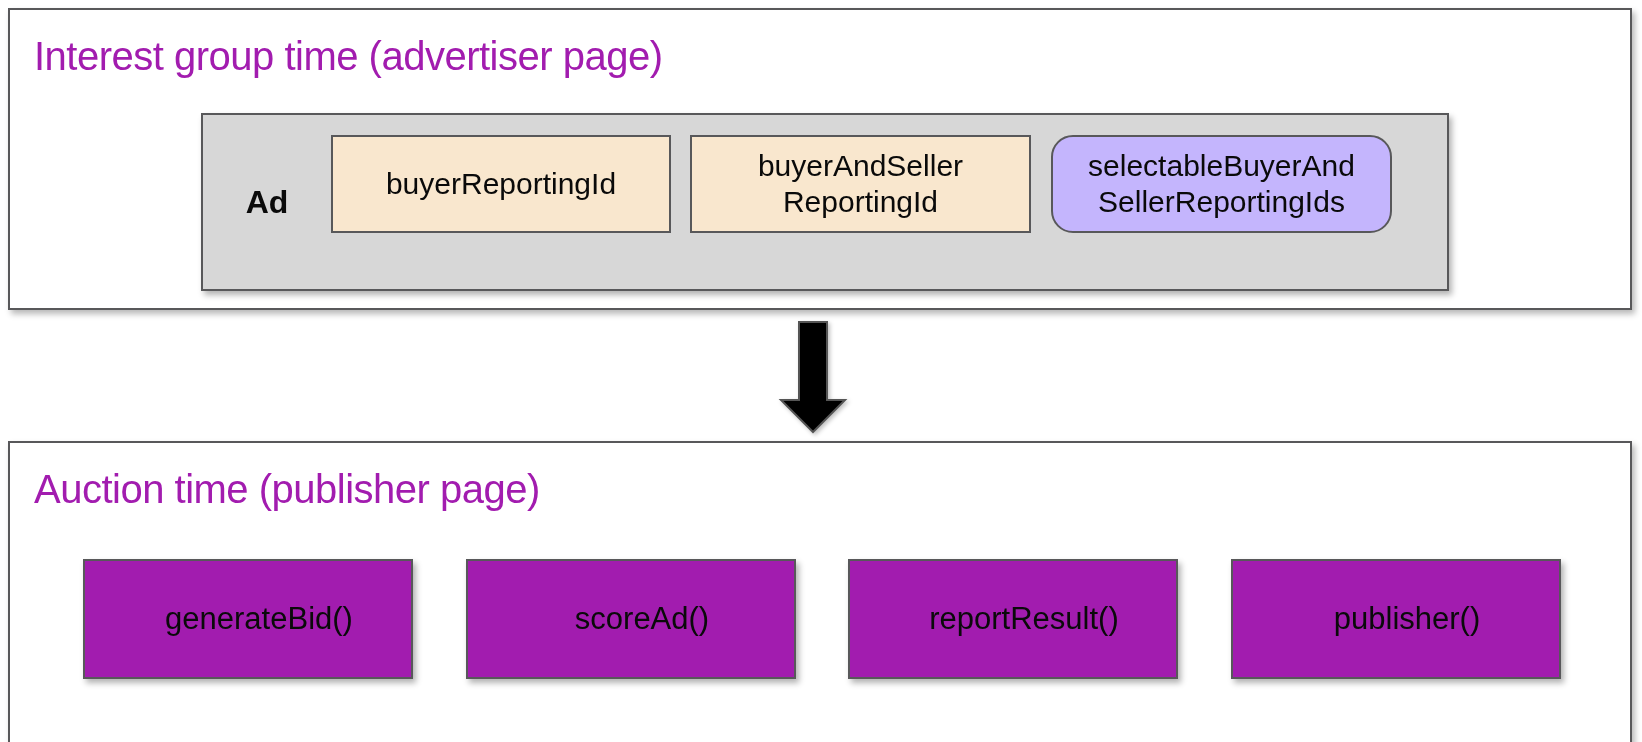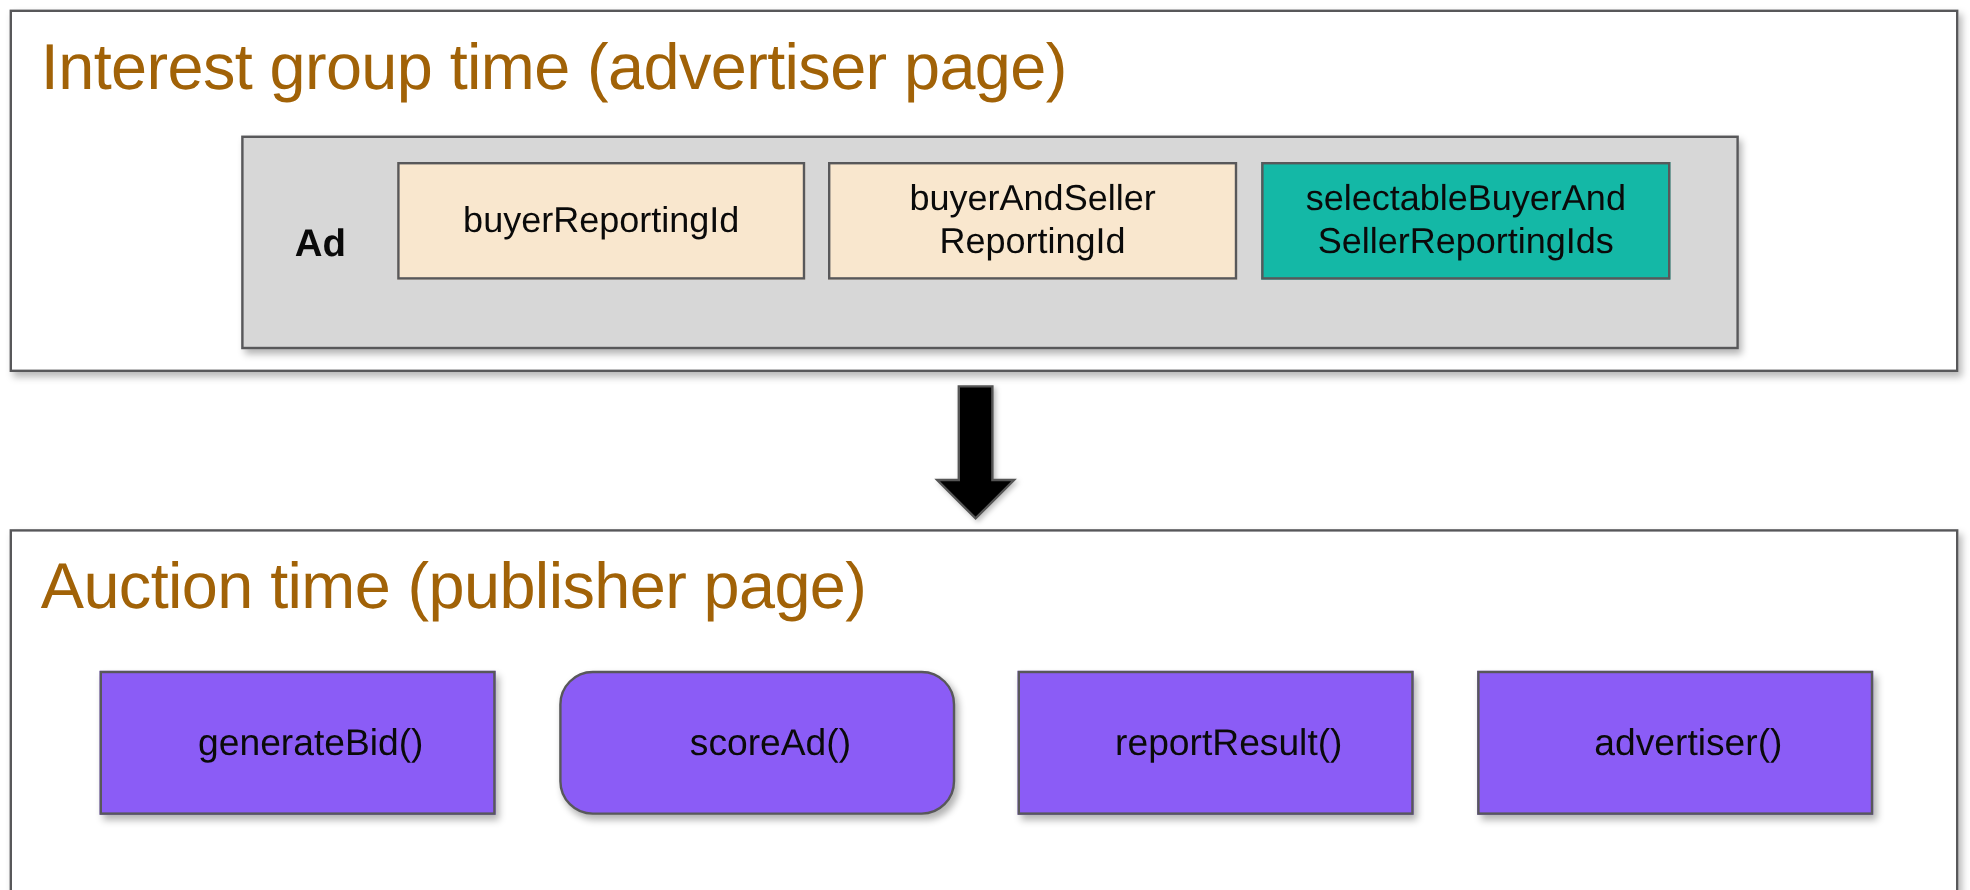--- a/index.html
+++ b/index.html
@@ -23,23 +23,23 @@
     border: 2px solid #58585a;
     box-shadow: 3px 4px 6px rgba(0,0,0,0.28);
     box-sizing: border-box;
   }
   .section-top    { left: 8px;  top: 8px;   width: 1624px; height: 302px; }
   .section-bottom { left: 8px;  top: 441px; width: 1624px; height: 367px; }
   .section-title {
     position: absolute;
     left: 24px;
     top: 24px;
-    font-size: 54px;
+    font-size: 40px;
     line-height: 44px;
-    color: #a16207;
+    color: #a21caf;
     letter-spacing: -0.5px;
     white-space: nowrap;
   }
   .ad-container {
     position: absolute;
     left: 191px;  
     top: 103px;   
     width: 1248px;
     height: 178px;
     background: #d7d7d7;
@@ -72,51 +72,51 @@
     display: flex;
     flex-direction: column;
     align-items: center;
     justify-content: center;
     font-size: 30px;
     line-height: 36px;
     color: #0a0a0a;
     text-align: center;
   }
   .id-box.peach  { background: #f9e7ce; }
-  .id-box.orange { background: #14b8a6; }
+  .id-box.orange { background: #c4b5fd; border-radius: 22px; }
   .id-box-1 { left: 128px; text-align: center; }
   .id-box-2 { left: 487px; width: 341px; }
   .id-box-3 { left: 848px; width: 341px; }
   .flow-arrow {
     position: absolute;
     left: 778px;
     top: 320px;
     width: 70px;
     height: 115px;
     filter: drop-shadow(2px 2px 2px rgba(0,0,0,0.25));
   }
   .fn-box {
     position: absolute;
     top: 116px;   
     width: 330px;
     height: 120px;
-    background: #8b5cf6;
+    background: #a21caf;
     border: 2px solid #58585a;
     box-shadow: 3px 4px 6px rgba(0,0,0,0.30);
     box-sizing: border-box;
     display: flex;
     align-items: center;
     justify-content: center;
     font-size: 31px;
     color: #0a0a0a;
     white-space: nowrap;
     padding-left: 22px;
   }
   .fn-box-1 { left: 73px; }
-  .fn-box-2 { left: 456px; border-radius: 28px; }
+  .fn-box-2 { left: 456px; }
   .fn-box-3 { left: 838px; }
   .fn-box-4 { left: 1221px; }
 </style>
 </head>
 <body>
 
 <div class="canvas">
 
   <div class="section-box section-top">
     <div class="section-title">Interest group time (advertiser page)</div>
@@ -150,17 +150,17 @@
     <div class="fn-box fn-box-1">
       <span>generateBid()</span>
     </div>
     <div class="fn-box fn-box-2">
       <span>scoreAd()</span>
     </div>
     <div class="fn-box fn-box-3">
       <span>reportResult()</span>
     </div>
     <div class="fn-box fn-box-4">
-      <span>advertiser()</span>
+      <span>publisher()</span>
     </div>
   </div>
 
 </div>
 
 </body></html>

